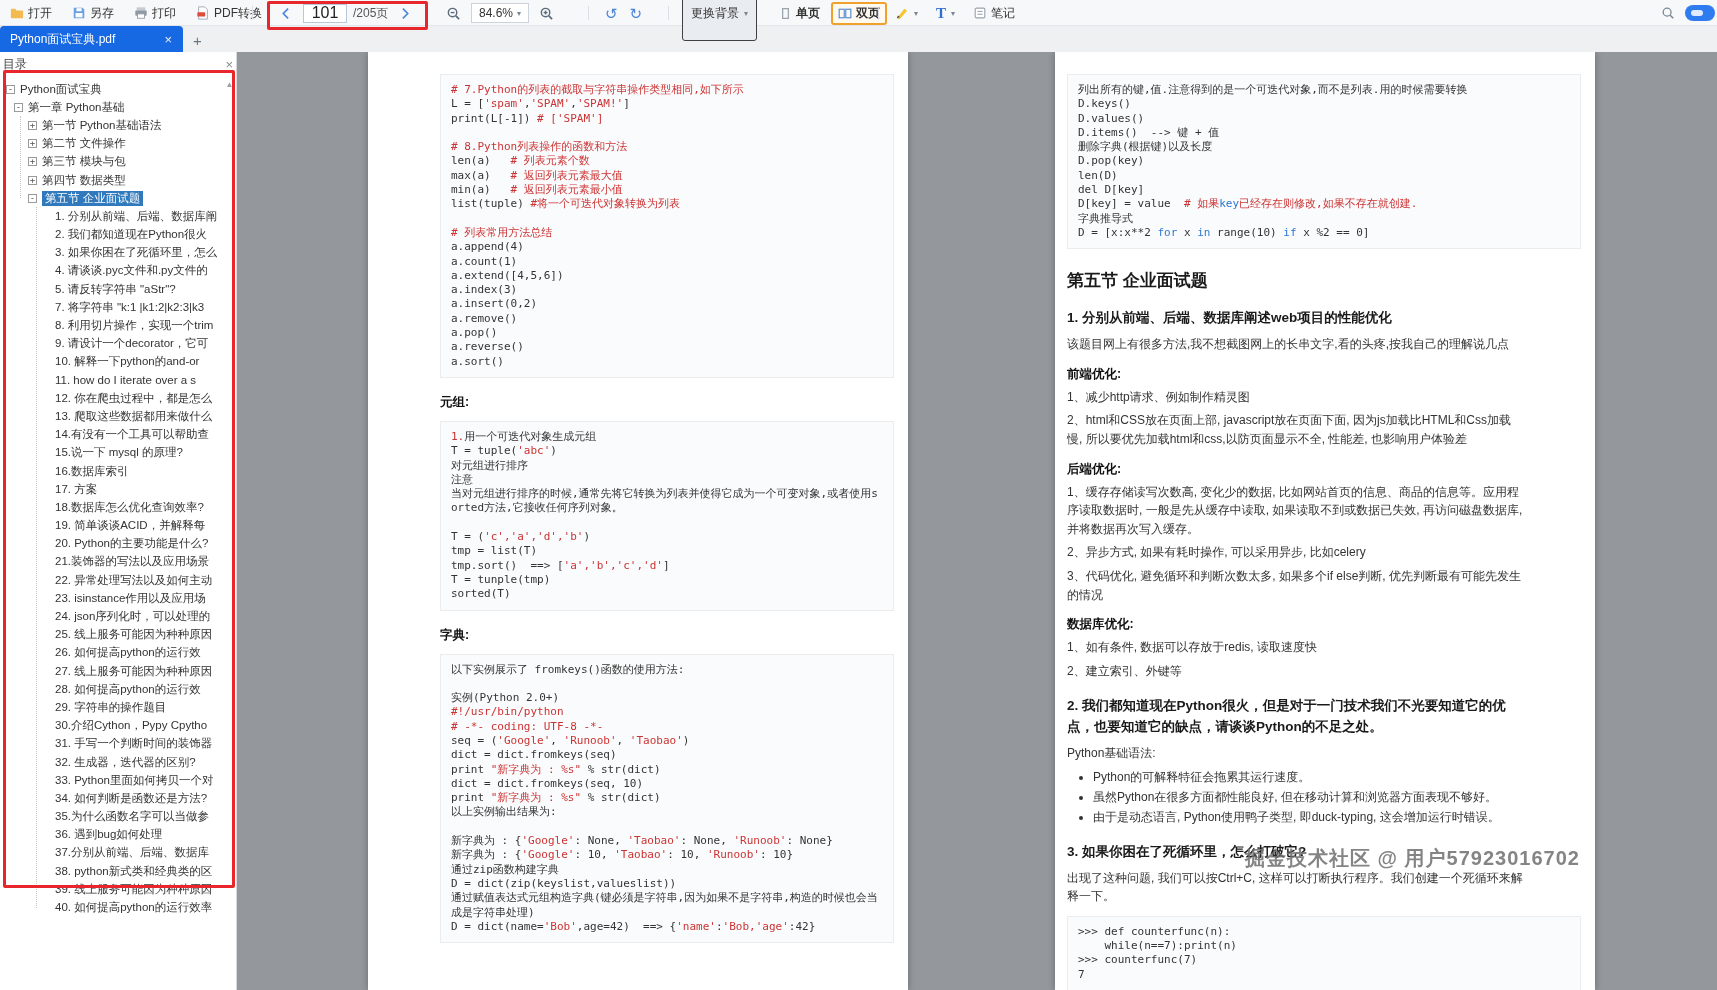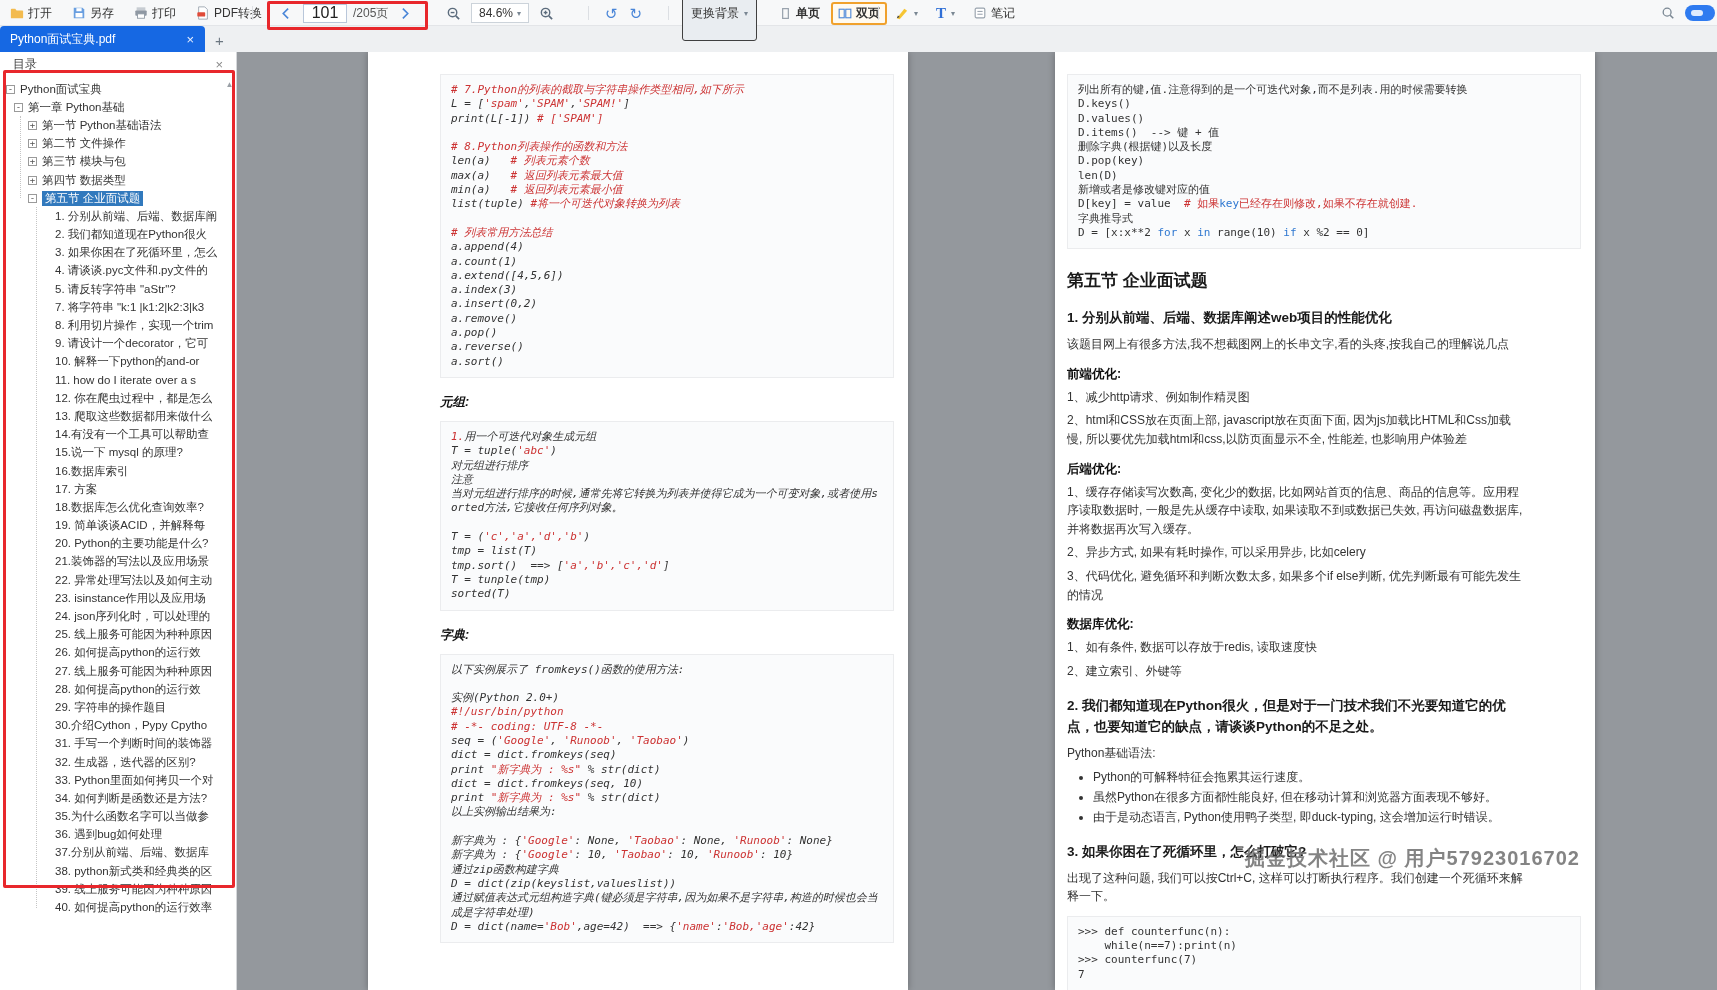--- a/index.html
+++ b/index.html
@@ -27,30 +27,30 @@
   .view-btn.active { border-color:#f0a12c; background:#fffaf0; }
   .ttool { font-family:"Liberation Serif","DejaVu Serif",serif; font-weight:bold;
     color:#2f6fd6; font-size:15px; line-height:1; }
   .corner-pill { width:30px; height:16px; border-radius:8px; background:#2f7bf0; position:relative; }
   .corner-pill::after { content:""; position:absolute; left:6px; top:5px; width:12px; height:6px;
     border-radius:3px; background:rgba(255,255,255,.85); }
 
   
   .tabbar { position:absolute; left:0; top:26px; width:100%; height:26px; background:#eef0f2;
     display:flex; align-items:flex-end; z-index:9; }
-  .tab { width:205px; height:26px; background:#1668e3; color:#fff; display:flex; align-items:center;
+  .tab { width:183px; height:26px; background:#1668e3; color:#fff; display:flex; align-items:center;
     padding:0 8px 0 10px; border-radius:4px 4px 0 0; }
   .tab-title { font-size:12px; flex:1; overflow:hidden; white-space:nowrap; }
   .tab-close { font-size:13px; color:#e8efff; padding:0 3px; }
   .tab-add { font-size:15px; color:#6b7680; padding:0 10px 3px; }
 
   
   .sidebar { position:absolute; left:0; top:52px; width:237px; bottom:0; background:#fff;
     border-right:1px solid #d5d7da; z-index:5; }
-  .sb-head { height:24px; display:flex; align-items:center; padding:0 13px;justify-content:space-between; }
+  .sb-head { height:24px; display:flex; align-items:center; padding:0 3px;justify-content:space-between; }
   .sb-title { font-size:12px; color:#444; flex:1; }
   .sb-close { font-size:13px; color:#8a8a8a; }
   .sb-scroll { position:absolute; right:0; top:26px; width:13px; bottom:0; text-align:center; }
   .sb-scroll .up { font-size:8px; color:#9aa0a6; display:block; margin-top:2px; }
   .tree { position:absolute; left:0; top:26px; right:13px; bottom:0; overflow:hidden; padding-top:2px; }
   .trow { height:18.2px; display:flex; align-items:center; font-size:11.5px; color:#333;
     white-space:nowrap; overflow:hidden; }
   .trow.root { padding-left:6px; }
   .trow.ch { padding-left:14px; }
   .trow.s { padding-left:28px; }
@@ -62,21 +62,21 @@
   #toc-sections, #toc-questions { position:relative; }
   #toc-sections::before { content:""; position:absolute; left:20px; top:0; bottom:9px;
     border-left:1px dotted #c5c5c5; }
   #toc-questions::before { content:""; position:absolute; left:36px; top:0; bottom:9px;
     border-left:1px dotted #c5c5c5; }
 
   
   .main { position:absolute; left:237px; top:52px; right:0; bottom:0; background:#94989d; overflow:hidden; }
   .page { position:absolute; top:0; height:100%; width:540px; background:#fff;
     box-shadow:0 0 7px rgba(0,0,0,.3); }
-  .page-left { left:131px; padding:22px 14px 0 72px;font-style:italic; }
+  .page-left { left:131px; padding:22px 14px 0 72px; }
   .page-right { left:818px; padding:22px 70px 0 12px; }
   .codeblock { background:#fafbfc; border:1px solid #ebecee; padding:8px 10px;
     font-family:"DejaVu Sans Mono",monospace; font-size:11px; color:#333; }
   .page-right .codeblock { margin-right:-56px; }
   .cl { line-height:14.3px; min-height:14.3px; white-space:pre-wrap; word-break:break-all; }
   .sg-n { color:#333; }
   .sg-r { color:#cc3333; }
   .sg-b { color:#2e77d0; }
   .h3 { font-size:12.5px; font-weight:bold; color:#111; margin:16px 0 10px; }
   .flow .h1 { font-size:17px; font-weight:bold; color:#1a1a1a; margin:20px 0 8px; }
@@ -388,21 +388,21 @@
     </div>
     <div class="page page-right">
       <div class="codeblock">
           <div class="cl"><span class="sg-n">列出所有的键,值.注意得到的是一个可迭代对象,而不是列表.用的时候需要转换</span></div>
           <div class="cl"><span class="sg-n">D.keys()</span></div>
           <div class="cl"><span class="sg-n">D.values()</span></div>
           <div class="cl"><span class="sg-n">D.items()  --&gt; 键 + 值</span></div>
           <div class="cl"><span class="sg-n">删除字典(根据键)以及长度</span></div>
           <div class="cl"><span class="sg-n">D.pop(key)</span></div>
           <div class="cl"><span class="sg-n">len(D)</span></div>
-          <div class="cl"><span class="sg-n">新增或者是修改键对应的值</span></div>
+          <div class="cl"><span class="sg-n">del D[key]</span></div>
           <div class="cl"><span class="sg-n">D[key] = value  </span><span class="sg-r"># 如果</span><span class="sg-b">key</span><span class="sg-r">已经存在则修改,如果不存在就创建.</span></div>
           <div class="cl"><span class="sg-n">字典推导式</span></div>
           <div class="cl"><span class="sg-n">D = [x:x**2 </span><span class="sg-b">for</span><span class="sg-n"> x </span><span class="sg-b">in</span><span class="sg-n"> range(10) </span><span class="sg-b">if</span><span class="sg-n"> x %2 == 0]</span></div>
         </div>
       <div class="flow" id="flow">
           <div class="h1">第五节 企业面试题</div>
           <div class="h2">1. 分别从前端、后端、数据库阐述web项目的性能优化</div>
           <div class="p">该题目网上有很多方法,我不想截图网上的长串文字,看的头疼,按我自己的理解说几点</div>
           <div class="label">前端优化:</div>
           <div class="p">1、减少http请求、例如制作精灵图</div>

